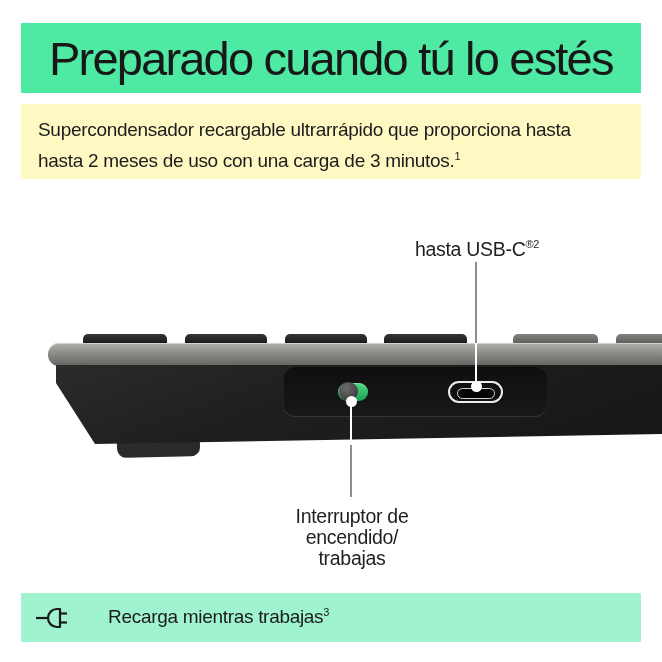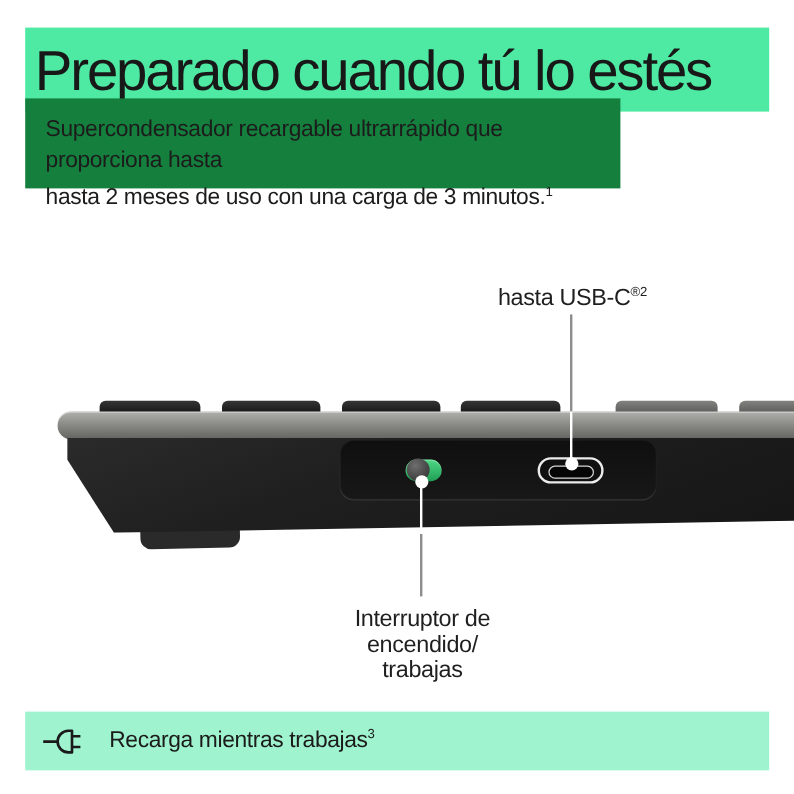--- a/index.html
+++ b/index.html
@@ -6,29 +6,29 @@
   .page {
     position:relative; width:662px; height:662px; overflow:hidden;
     background:#ffffff; font-family:"Liberation Sans", sans-serif;
   }
   .preline { white-space:pre-line; }
 
   
   .title-banner {
     position:absolute; left:21px; top:23px; width:620px; height:70px;
     background:#4ee9a3; display:flex; align-items:center;
-    padding-left:8px; box-sizing:border-box;
+    padding-left:28px; box-sizing:border-box;
   }
   .title-banner h1 {
     margin:0; font-size:47px; font-weight:400; letter-spacing:-1.8px;
     color:#181818; white-space:nowrap;
   }
   .sub-banner {
-    position:absolute; left:21px; top:82px; width:496px; height:75px;
-    background:#15803d; box-sizing:border-box; padding:13px 20px 0 17px;
+    position:absolute; left:21px; top:104px; width:620px; height:75px;
+    background:#fef9c3; box-sizing:border-box; padding:13px 20px 0 17px;
   }
   .sub-banner p {
     margin:0; font-size:19px; line-height:26px; letter-spacing:-0.3px;
     color:#1c1c1c;
   }
   sup { font-size:11px; }
 
   
   .callout-label {
     position:absolute; text-align:center; color:#1f1f1f;
@@ -96,21 +96,21 @@
   .usb-inner {
     position:absolute; left:457px; top:388px; width:38px; height:11px; z-index:5;
     border:1px solid #d6d6d6; border-radius:6px; box-sizing:border-box;
     background:#050505;
   }
 
   
   .footer-bar {
     position:absolute; left:21px; top:593px; width:620px; height:49px;
     background:#9ff4cf; display:flex; align-items:center;
-    padding-left:14px; box-sizing:border-box; gap:12px;
+    padding-left:14px; box-sizing:border-box; gap:29px;
   }
   .footer-bar .txt {
     font-size:19px; letter-spacing:-0.3px; color:#1b1b1b;
   }
 </style>
 </head>
 <body>
 
 <div class="page">
 

